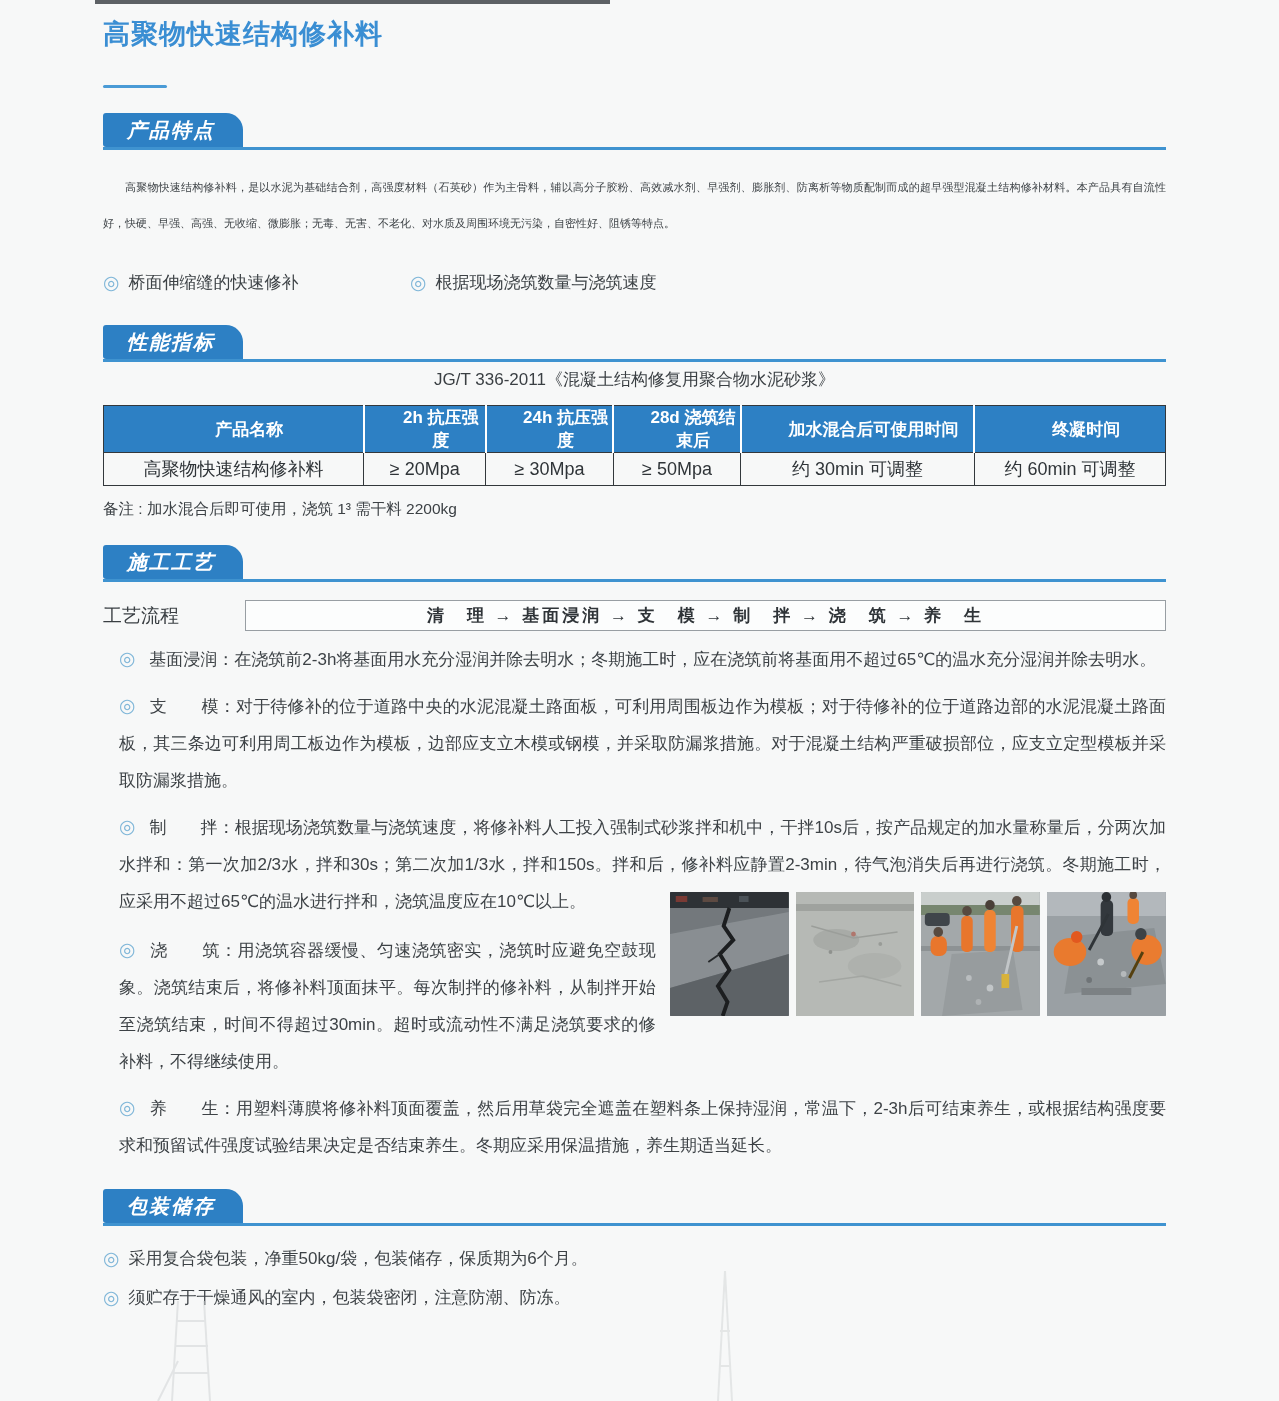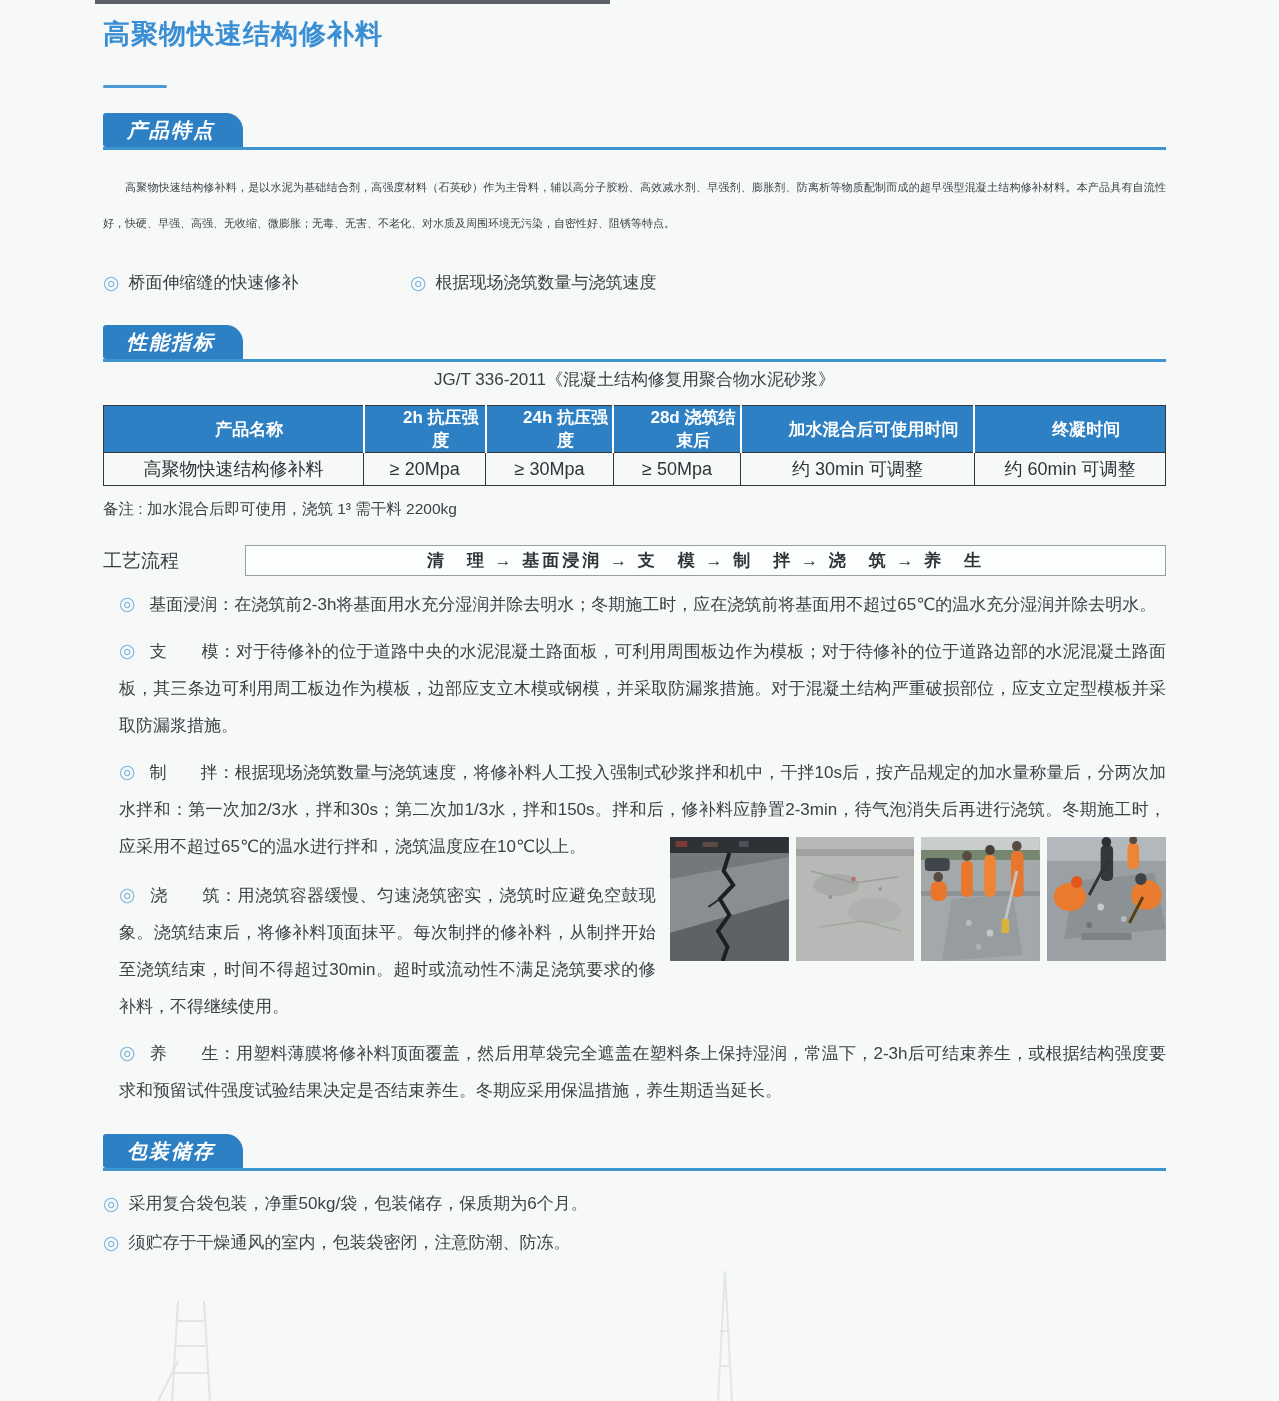--- a/index.html
+++ b/index.html
@@ -124,20 +124,23 @@
             <td>≥ 50Mpa</td>
             <td>约 30min 可调整</td>
             <td>约 60min 可调整</td>
           </tr>
         </tbody>
       </table>
       <div class="spec-note">备注 : 加水混合后即可使用，浇筑 1³ 需干料 2200kg</div>
     </section>
 
     <section>
+      <div class="sec-head">
+        <div class="sec-tab">施工工艺</div>
+      </div>
       <div class="flow-row">
         <div class="flow-label">工艺流程</div>
         <div class="flow-box">
           <span>清　理 → 基面浸润 → 支　模 → 制　拌 → 浇　筑 → 养　生</span>
         </div>
       </div>
 
       <div class="step">
         <span class="ring">◎</span>
         <p>基面浸润：在浇筑前2-3h将基面用水充分湿润并除去明水；冬期施工时，应在浇筑前将基面用不超过65℃的温水充分湿润并除去明水。</p>

